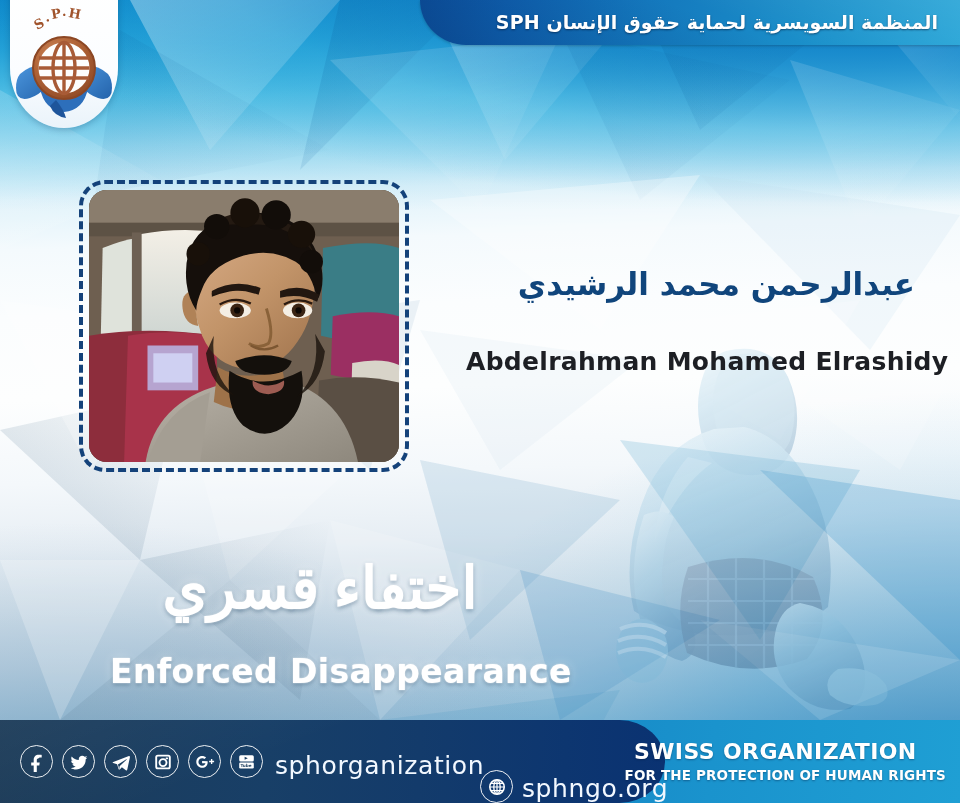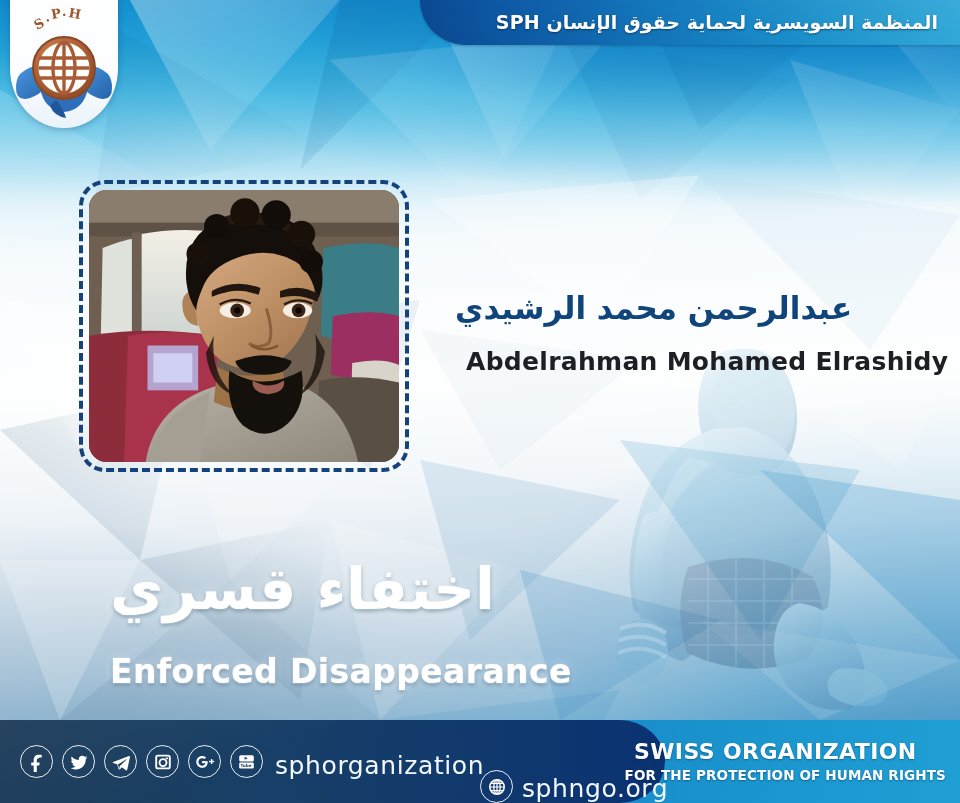--- a/index.html
+++ b/index.html
@@ -111,55 +111,56 @@
     position:relative;
     width:100%;height:100%;
     border-radius:18px;
     overflow:hidden;
     background:#6b6357;
   }
   .photo svg{display:block;width:100%;height:100%;}
 
   
   .name-ar{
-    position:absolute;left:455px;top:290px;
+    position:absolute;left:455px;top:266px;
     width:460px;
     color:#10457c;
     font-size:31px;
     font-weight:bold;
     direction:rtl;
-    text-align:left;
+    text-align:right;
     letter-spacing:0;
     white-space:nowrap;
   }
   .name-en{
     position:absolute;left:466px;top:347px;
     width:470px;
     color:#1d1f24;
     font-size:25px;
     font-weight:bold;
     letter-spacing:.3px;
     white-space:nowrap;
   }
 
   
   .headline-ar{
     position:absolute;left:110px;top:560px;
     width:420px;
-    text-align:left;
+    text-align:center;
     direction:rtl;
     color:#ffffff;
     font-size:58px;
     font-weight:bold;
     line-height:1;
     text-shadow:
       0 0 2px rgba(255,255,255,.75),
       0 2px 4px rgba(30,70,105,.45),
       0 0 14px rgba(255,255,255,.45);
     white-space:nowrap;
+    font-family:Liberation Serif, serif;
   }
   .headline-en{
     position:absolute;left:110px;top:652px;
     width:420px;
     text-align:left;
     color:#ffffff;
     font-size:33px;
     font-weight:bold;
     letter-spacing:.4px;
     text-shadow:

